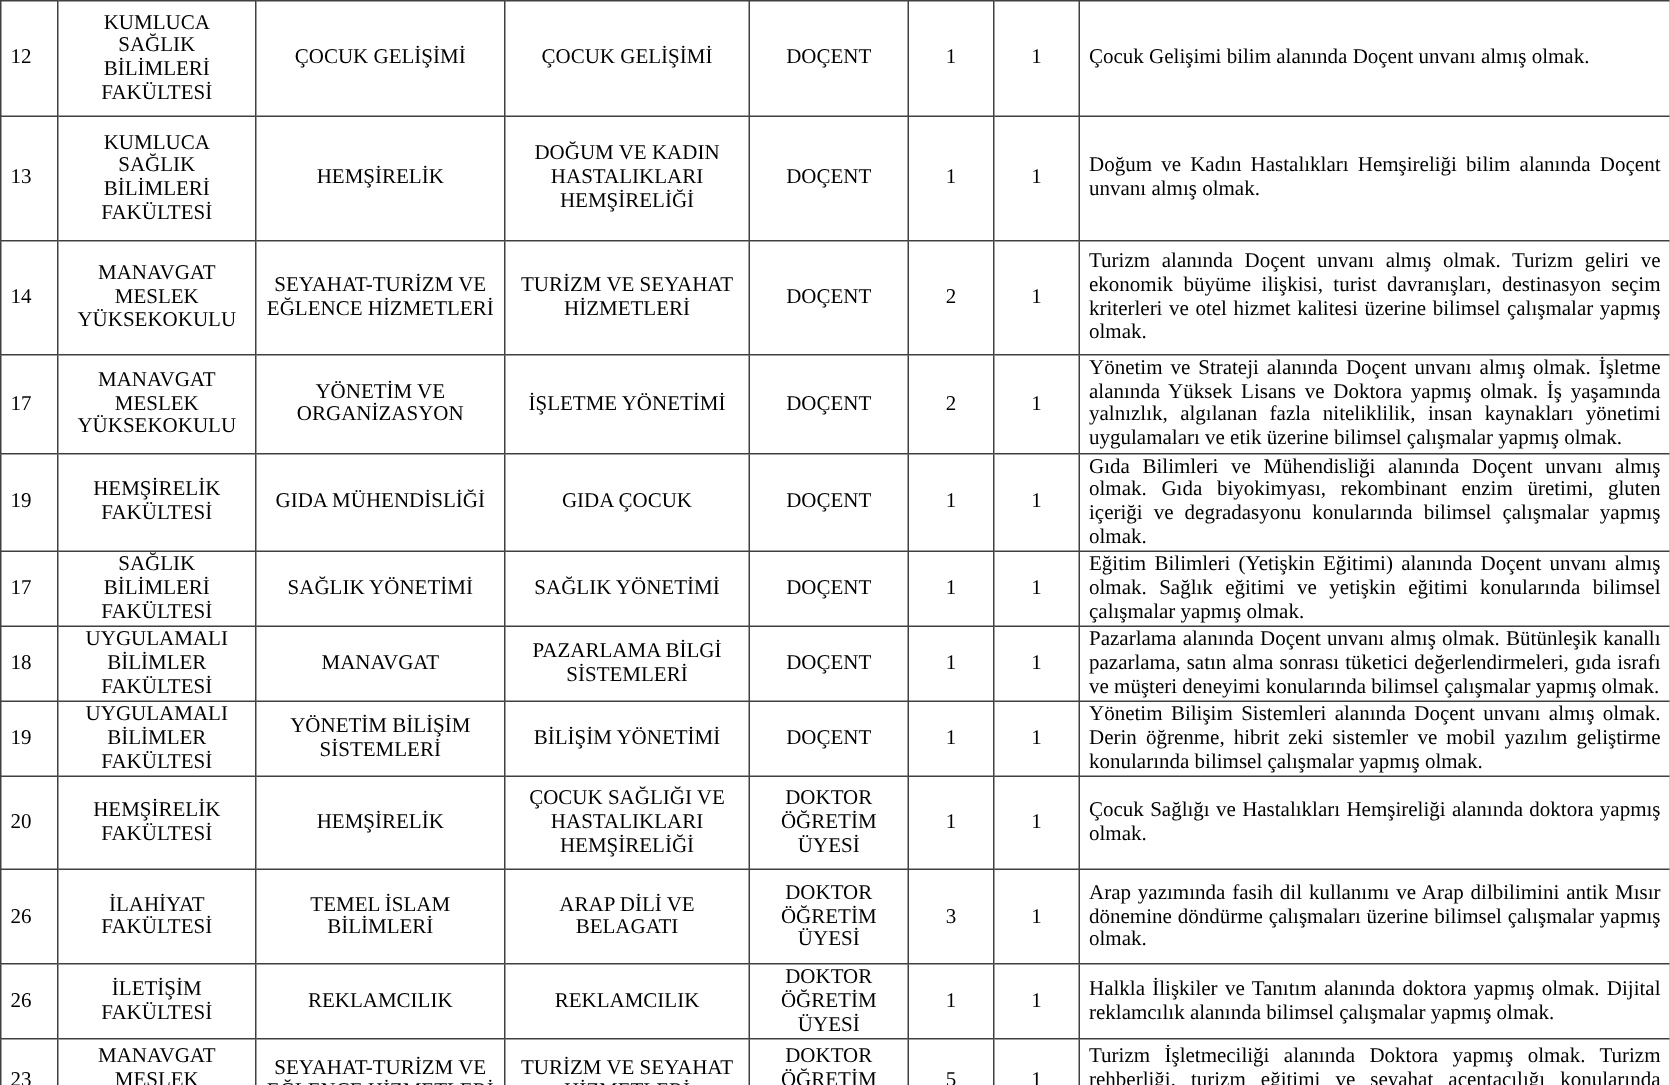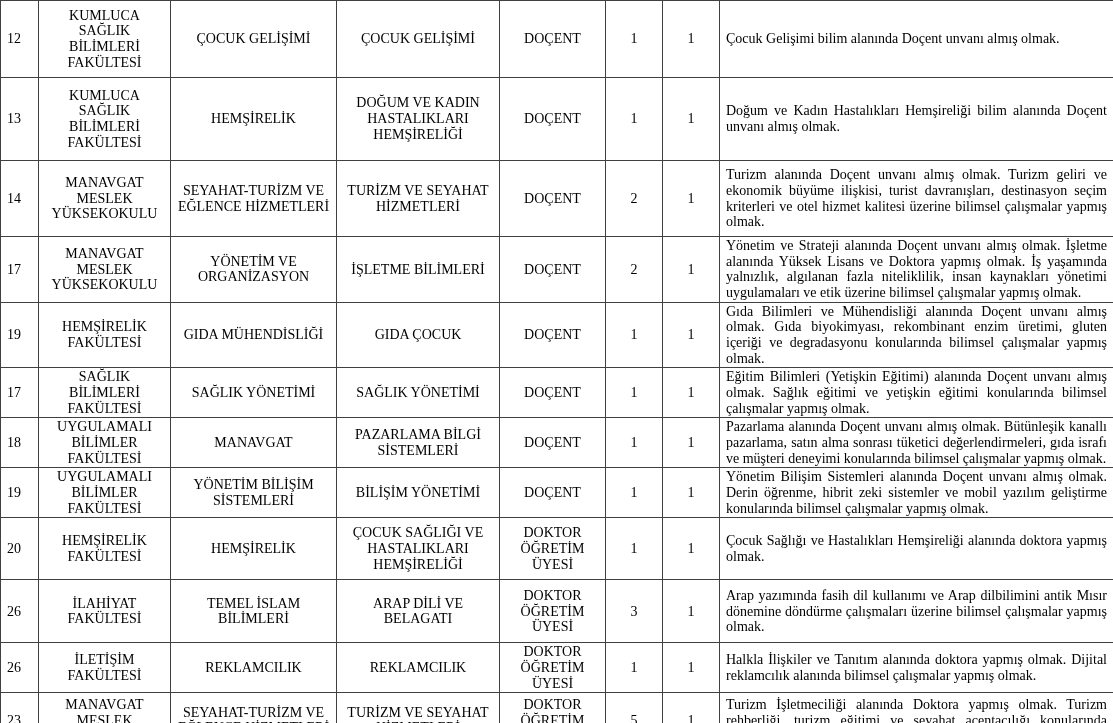--- a/index.html
+++ b/index.html
@@ -67,21 +67,21 @@
     <td class="c-prg">TURİZM VE SEYAHAT HİZMETLERİ</td>
     <td class="c-ttl">DOÇENT</td>
     <td class="c-n1">2</td>
     <td class="c-n2">1</td>
     <td class="c-req">Turizm alanında Doçent unvanı almış olmak. Turizm geliri ve ekonomik büyüme ilişkisi, turist davranışları, destinasyon seçim kriterleri ve otel hizmet kalitesi üzerine bilimsel çalışmalar yapmış olmak.</td>
   </tr>
       <tr>
     <td class="c-no">17</td>
     <td class="c-fac">MANAVGAT MESLEK YÜKSEKOKULU</td>
     <td class="c-dep">YÖNETİM VE ORGANİZASYON</td>
-    <td class="c-prg">İŞLETME BİLİMLERİ</td>
+    <td class="c-prg">İŞLETME YÖNETİMİ</td>
     <td class="c-ttl">DOÇENT</td>
     <td class="c-n1">2</td>
     <td class="c-n2">1</td>
     <td class="c-req">Yönetim ve Strateji alanında Doçent unvanı almış olmak. İşletme alanında Yüksek Lisans ve Doktora yapmış olmak. İş yaşamında yalnızlık, algılanan fazla niteliklilik, insan kaynakları yönetimi uygulamaları ve etik üzerine bilimsel çalışmalar yapmış olmak.</td>
   </tr>
       <tr>
     <td class="c-no">19</td>
     <td class="c-fac">HEMŞİRELİK FAKÜLTESİ</td>
     <td class="c-dep">GIDA MÜHENDİSLİĞİ</td>
     <td class="c-prg">GIDA ÇOCUK</td>

